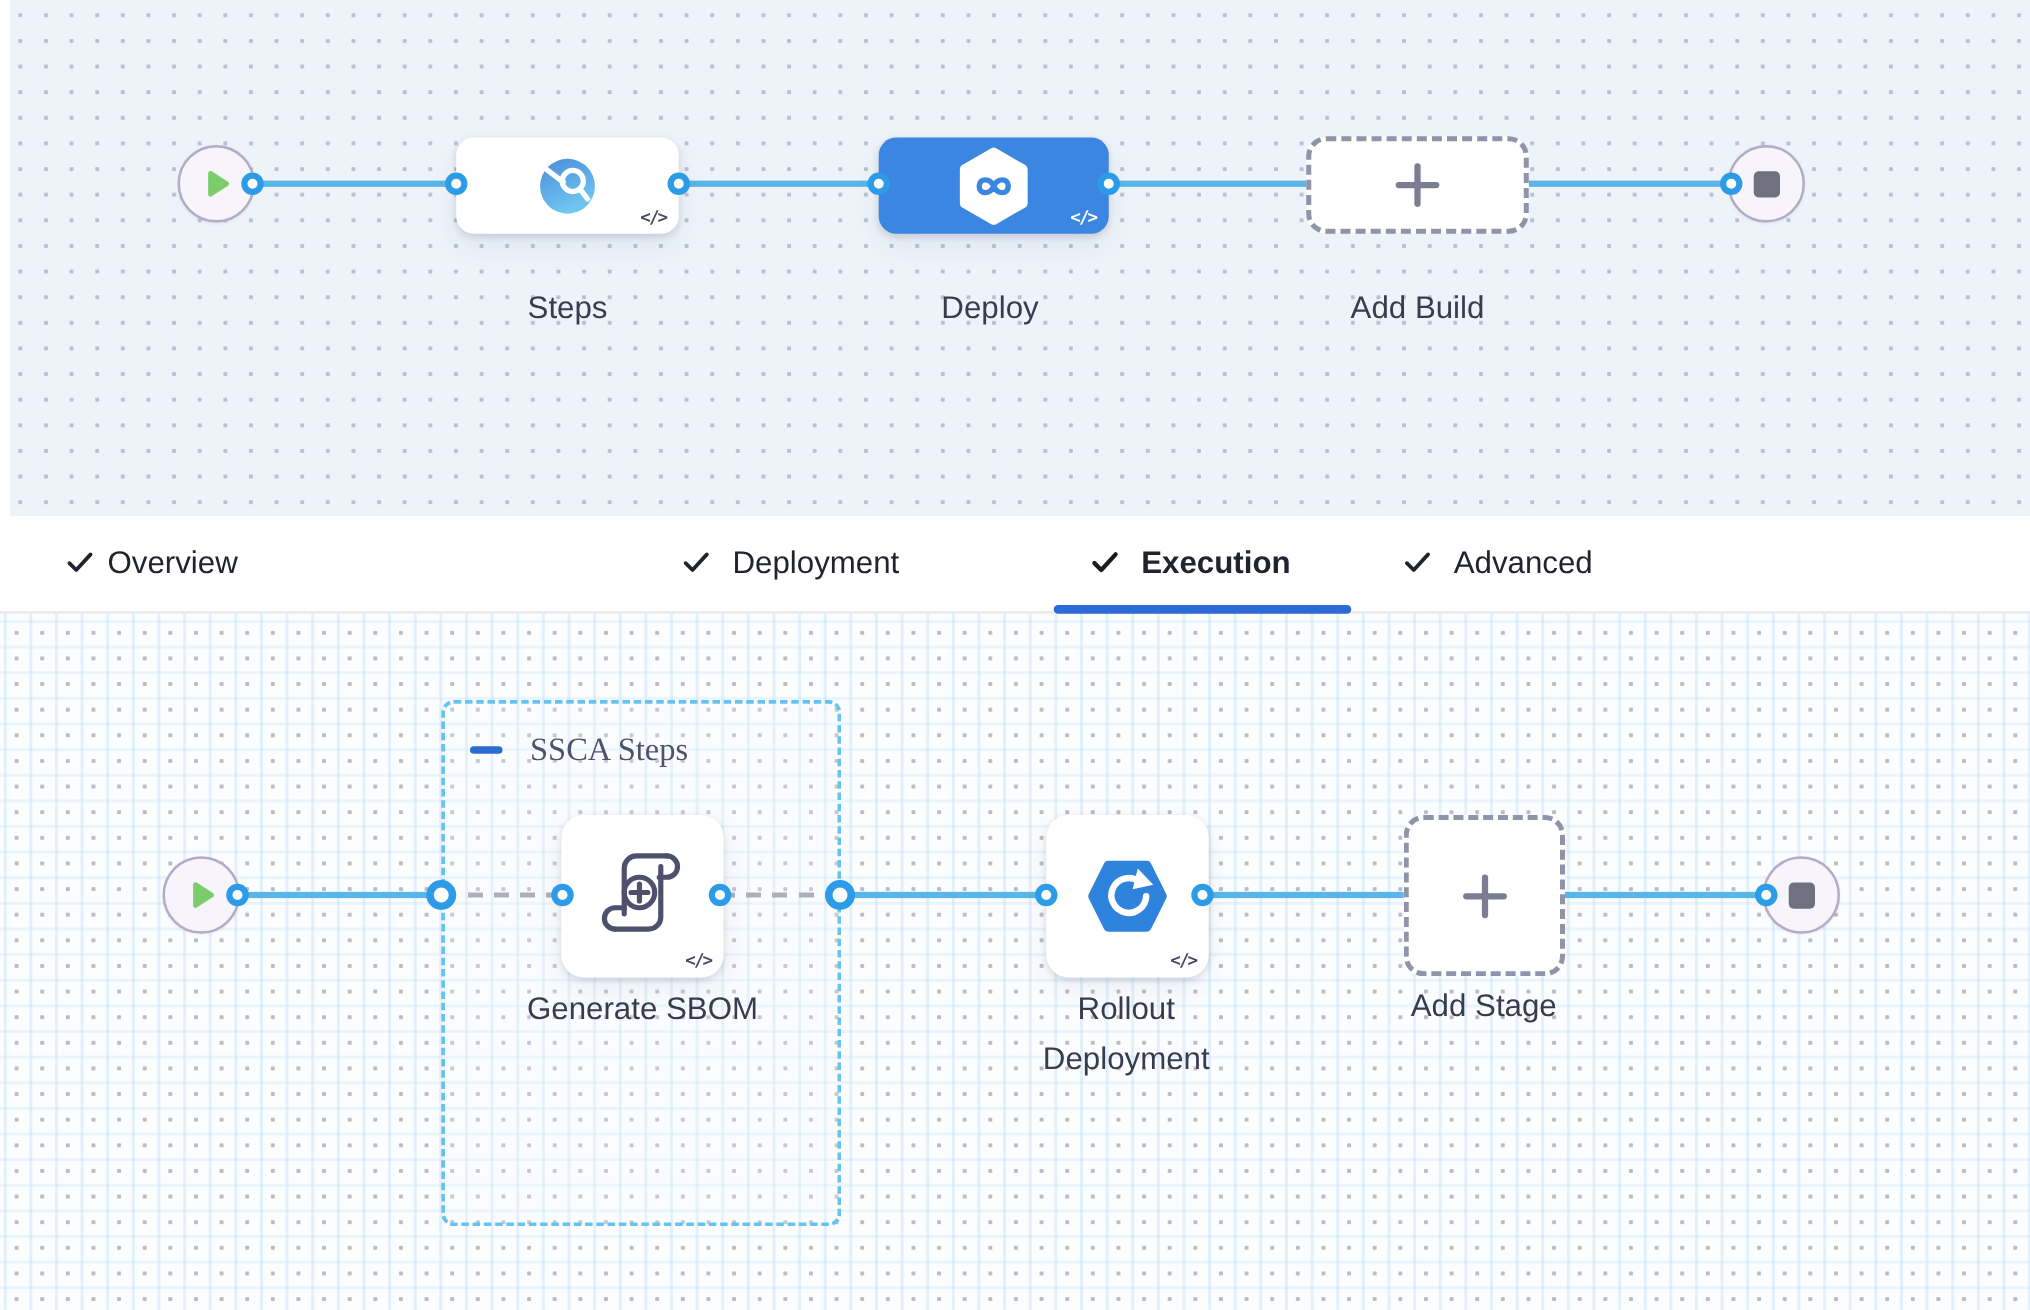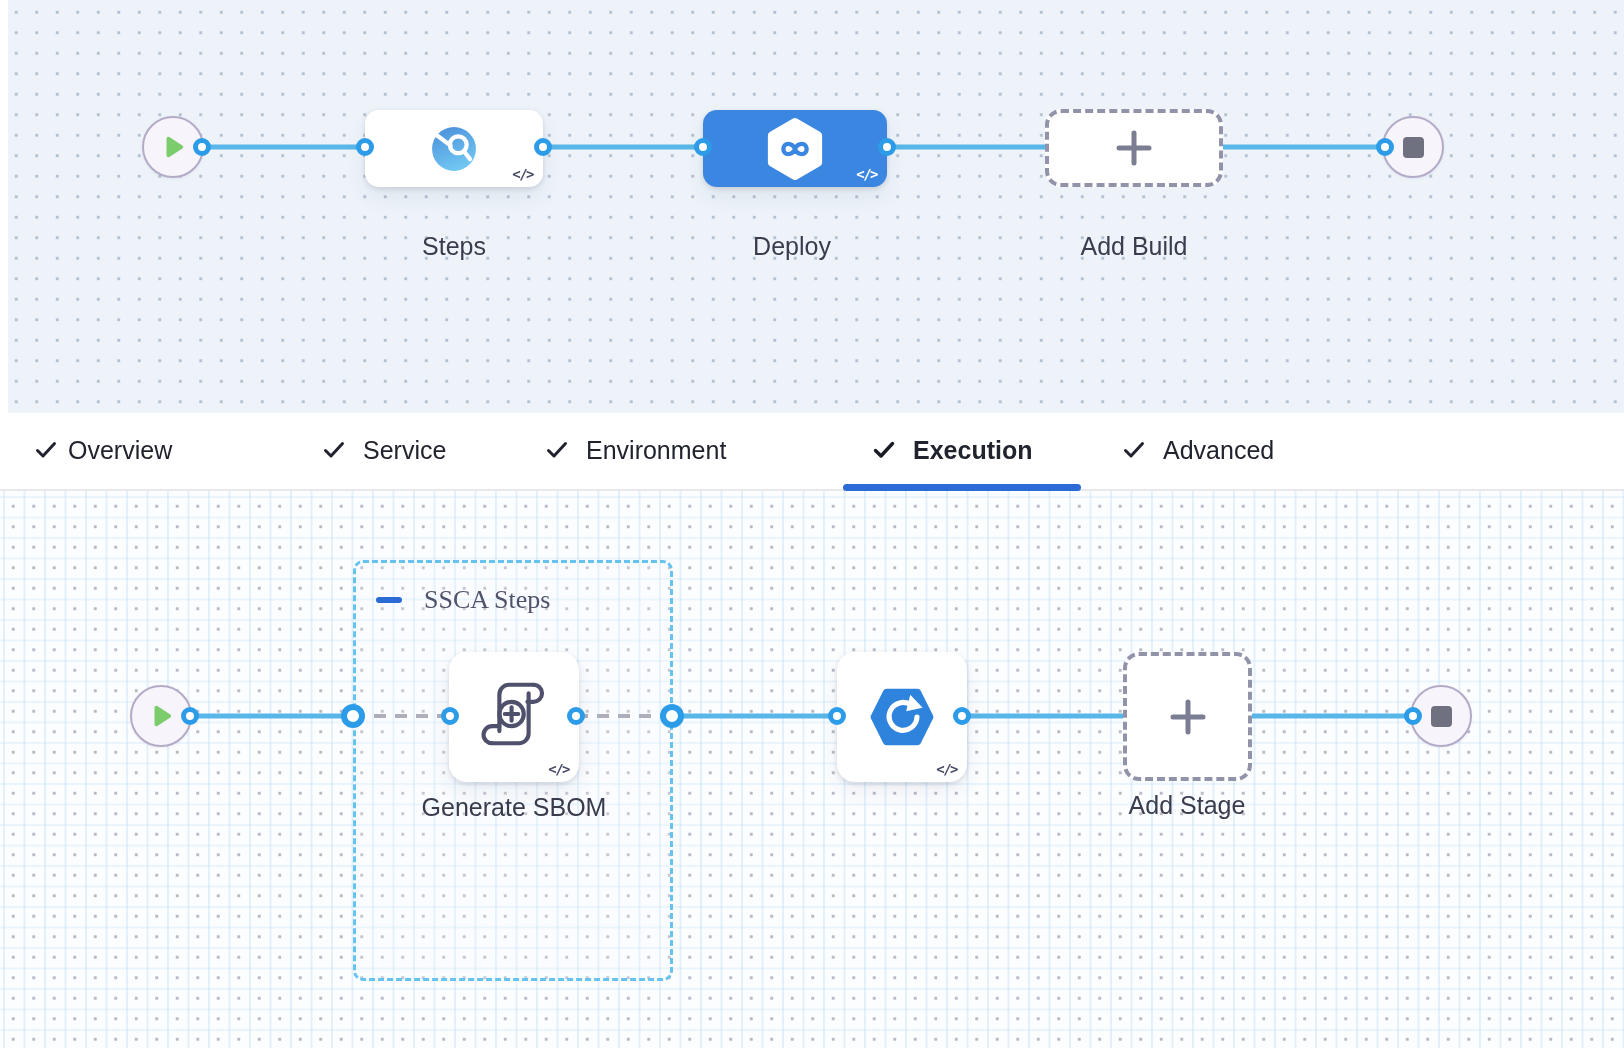--- a/index.html
+++ b/index.html
@@ -155,37 +155,31 @@
   <div class="port" style="left:365px;top:147px;"></div>
   <div class="port" style="left:543px;top:147px;"></div>
   <div class="port" style="left:703px;top:147px;"></div>
   <div class="port" style="left:887px;top:147px;"></div>
   <div class="port" style="left:1385px;top:147px;"></div>
 
   <div class="left-strip"></div>
 </div>
 
 <nav class="tabbar">
-  <div class="tab" style="left:34px;gap:10px;">
+  <div class="tab" style="left:52px;gap:10px;">
     <svg class="check-icon" viewBox="0 0 24 24">
         <path d="M3.5 12.5 L9 18 L20.5 5.5" fill="none" stroke="#21232e" stroke-width="3" stroke-linecap="round" stroke-linejoin="round"></path>
       </svg>
     <span>Overview</span>
   </div>
-  <div class="tab" style="left:322px;">
+  <div class="tab" style="left:545px;">
     <svg class="check-icon" viewBox="0 0 24 24">
         <path d="M3.5 12.5 L9 18 L20.5 5.5" fill="none" stroke="#21232e" stroke-width="3" stroke-linecap="round" stroke-linejoin="round"></path>
       </svg>
-    <span>Service</span>
-  </div>
-  <div class="tab" style="left:545px;">
-    <svg class="check-icon" viewBox="0 0 24 24">
-        <path d="M3.5 12.5 L9 18 L20.5 5.5" fill="none" stroke="#21232e" stroke-width="3" stroke-linecap="round" stroke-linejoin="round"></path>
-      </svg>
-    <span>Environment</span>
+    <span>Deployment</span>
   </div>
   <div class="tab active" style="left:872px;">
     <svg class="check-icon" viewBox="0 0 24 24">
         <path d="M3.5 12.5 L9 18 L20.5 5.5" fill="none" stroke="#191b24" stroke-width="3.4" stroke-linecap="round" stroke-linejoin="round"></path>
       </svg>
     <span>Execution</span>
   </div>
   <div class="tab" style="left:1122px;">
     <svg class="check-icon" viewBox="0 0 24 24">
         <path d="M3.5 12.5 L9 18 L20.5 5.5" fill="none" stroke="#21232e" stroke-width="3" stroke-linecap="round" stroke-linejoin="round"></path>
@@ -231,20 +225,21 @@
   <div class="node-label" style="left:514px;top:296px;">Generate SBOM</div>
 
   <div class="card step" style="left:837px;top:161px;width:130px;height:130px;">
     <svg width="66" height="62" viewBox="0 0 64 60">
       <polygon points="17,6 47,6 59,30 47,54 17,54 5,30" fill="#2e83dc" stroke="#2e83dc" stroke-width="7" stroke-linejoin="round"></polygon>
       <path d="M41 18.5 A13.5 13.5 0 1 0 46.5 30" fill="none" stroke="#ffffff" stroke-width="5" stroke-linecap="round"></path>
       <polygon points="40,8.5 52,21 36,24.5" fill="#ffffff"></polygon>
     </svg>
     <span class="code-badge">&lt;/&gt;</span>
   </div>
+  <div class="node-label wrap" style="left:901px;top:296px;">Rollout Deployment</div>
 
   <div class="add-card" style="left:1123px;top:161px;width:129px;height:129px;">
     <svg width="46" height="46" viewBox="0 0 46 46">
       <line x1="23" y1="8" x2="23" y2="38" stroke="#7b7d92" stroke-width="5" stroke-linecap="round"></line>
       <line x1="8" y1="23" x2="38" y2="23" stroke="#7b7d92" stroke-width="5" stroke-linecap="round"></line>
     </svg>
   </div>
   <div class="node-label" style="left:1187px;top:294px;">Add Stage</div>
 
   <div class="terminal" style="left:1410px;top:194px;">

